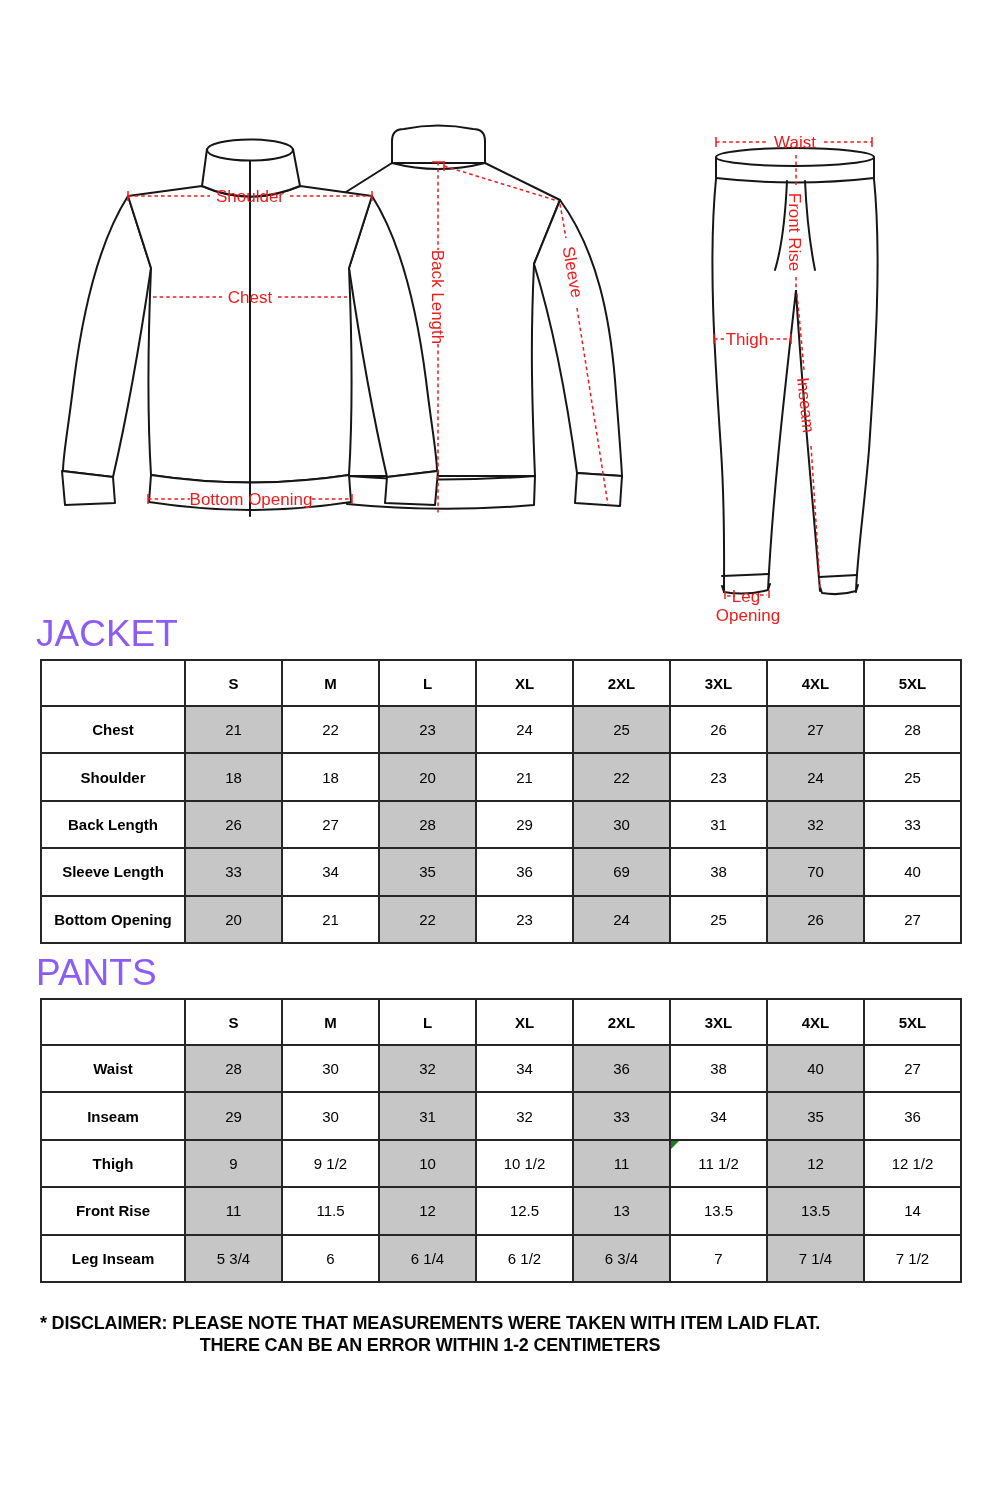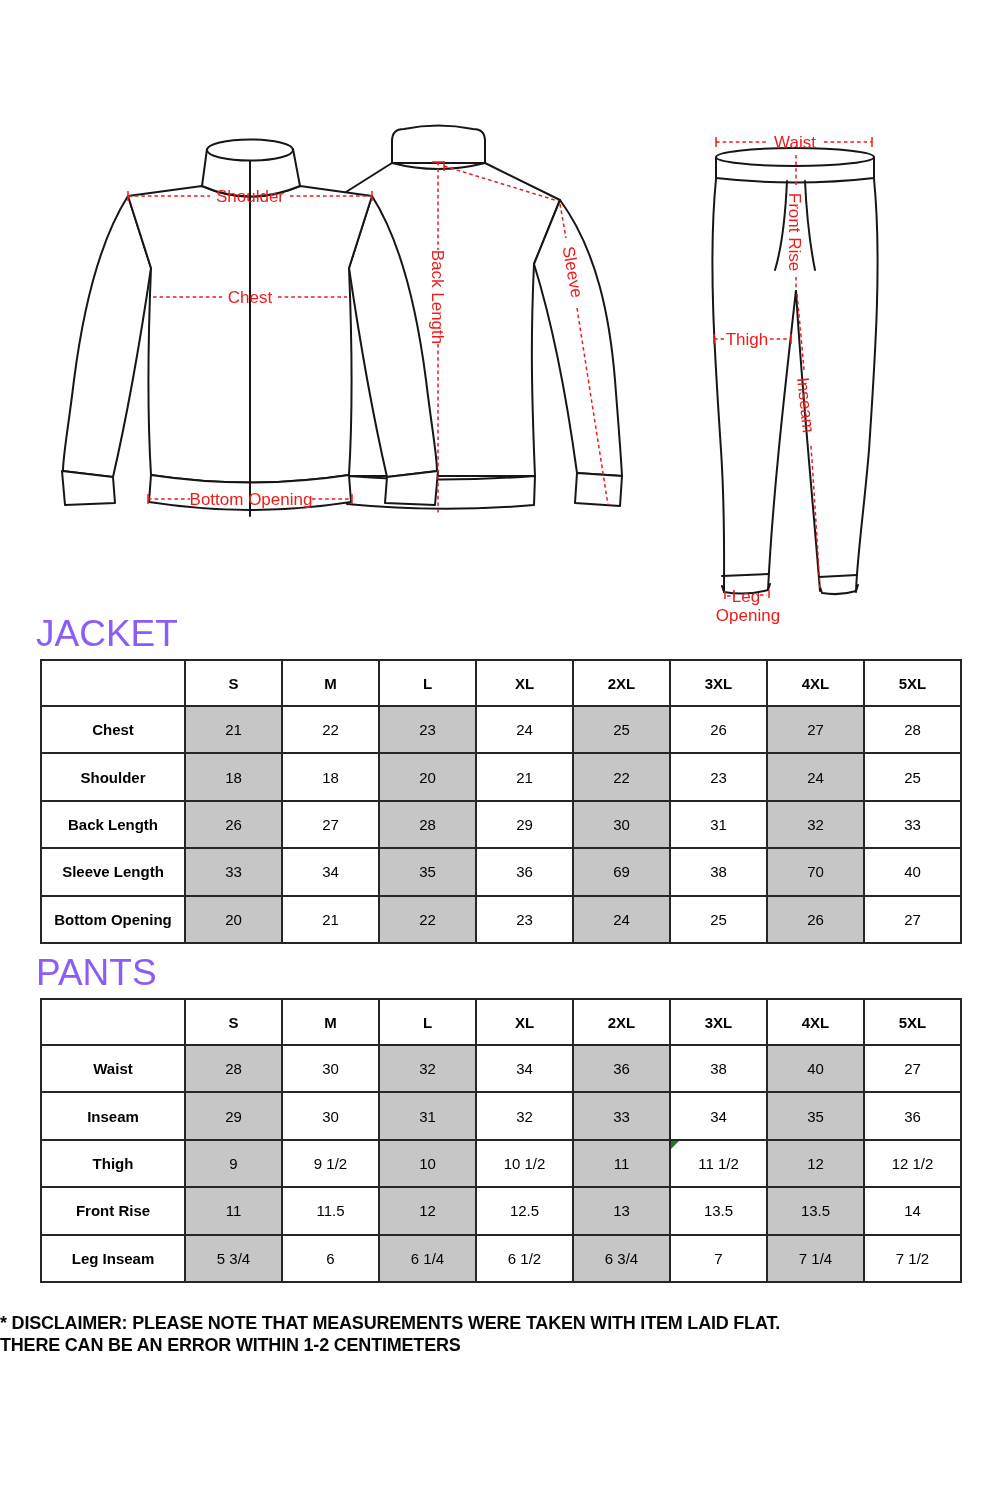--- a/index.html
+++ b/index.html
@@ -41,21 +41,21 @@
   .size-table col.label-col{width:144px;}
   .size-table col.size-col{width:97px;}
   .size-table td.shade{background:#c6c6c6;}
   td.has-marker{position:relative;margin-left:24px;}
   .err-triangle{
     position:absolute;top:0;left:0;width:0;height:0;
     border-top:8px solid #1e7e1e;border-right:8px solid transparent;
   }
   
   #disclaimer{
-    position:absolute;top:1312px;left:0;width:860px;
+    position:absolute;top:1312px;left:0;width:860px;text-align:center;
     font-weight:bold;font-size:18px;line-height:22px;letter-spacing:-0.2px;color:#080808;
   }
 </style>
 </head>
 <body>
 
 <svg id="diagram" viewBox="0 0 1000 650" aria-hidden="true">
 
   <g>
     <path class="garment" d="M392,163 L346,192 C340,300 342,400 348,476 L535,476 C531,380 531,330 534,264 L560,200 L485,163 Z"></path>

